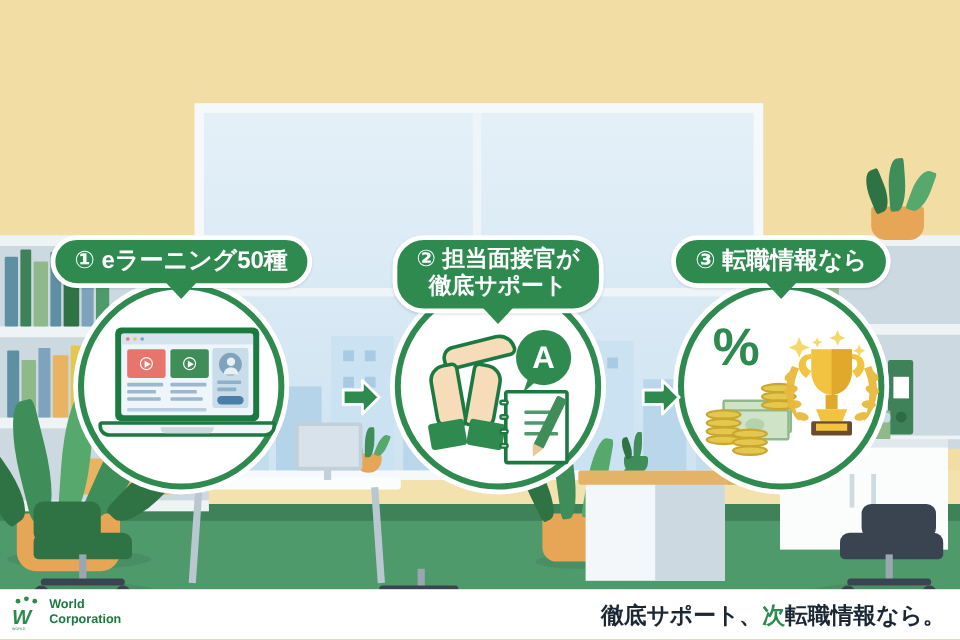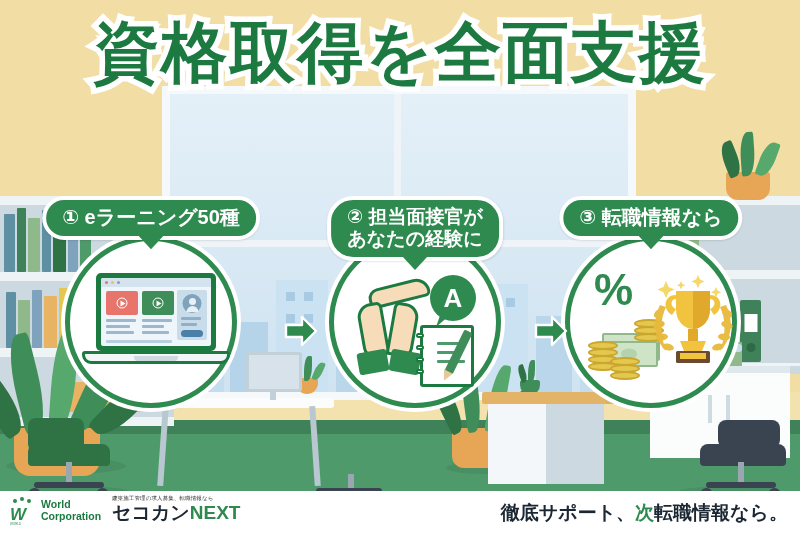--- a/index.html
+++ b/index.html
@@ -354,21 +354,20 @@
 
     <div>
       <div class="chair-post" style="left:348px;top:474px;height:16px;"></div>
       <div class="chair-base" style="left:316px;top:488px;width:66px;"></div>
       <div class="caster" style="left:310px;top:494px;"></div>
       <div class="caster" style="left:344px;top:498px;"></div>
       <div class="caster" style="left:376px;top:494px;"></div>
     </div>
   </div>
 
-  <div class="headline">資格取得を全面支援</div>
 
   <div class="steps">
 
     <div class="step s1">
       <div class="badge">
         <div class="badge-txt">① eラーニング50種</div>
       </div>
       <div class="circle">
         <div class="ill">
           <div class="lt-screen">
@@ -401,21 +400,21 @@
           <div class="lt-base">
             <div class="lt-notch"></div>
           </div>
         </div>
       </div>
     </div>
 
     <div class="step s2">
       <div class="badge">
         <div class="badge-txt two">② 担当面接官が</div>
-        <div class="badge-txt two">あなたの経験に</div>
+        <div class="badge-txt two">徹底サポート</div>
       </div>
       <div class="circle">
         <div class="ill">
 
           <div class="hand" style="left:34px;top:42px;width:62px;height:20px;border-radius:14px 20px 8px 10px;transform:rotate(-14deg);"></div>
 
           <div class="hand" style="left:26px;top:62px;width:26px;height:54px;border-radius:14px 6px 4px 10px;transform:rotate(-10deg);"></div>
           <div class="cuff" style="left:24px;top:110px;width:30px;height:22px;transform:rotate(-10deg);"></div>
 
           <div class="hand" style="left:56px;top:62px;width:26px;height:54px;border-radius:6px 14px 10px 4px;transform:rotate(10deg);"></div>
@@ -521,25 +520,19 @@
         <span class="d" style="left:17px;"></span>
         <span class="w">W</span>
         <span class="tiny">WORLD</span>
       </div>
       <div class="wc-name">
         <div>World</div>
         <div>Corporation</div>
       </div>
     </div>
 
-    <div class="seco">
-      <div class="seco-sub">建築施工管理の求人募集、転職情報なら</div>
-      <div class="seco-main">
-        <span class="jp">セコカン</span><span class="en">NEXT</span>
-      </div>
-    </div>
 
     <div class="tagline">
       <span>徹底サポート、</span><span class="hl">次</span><span>転職情報なら。</span>
     </div>
   </div>
 
 </div>
 
 </body></html>

